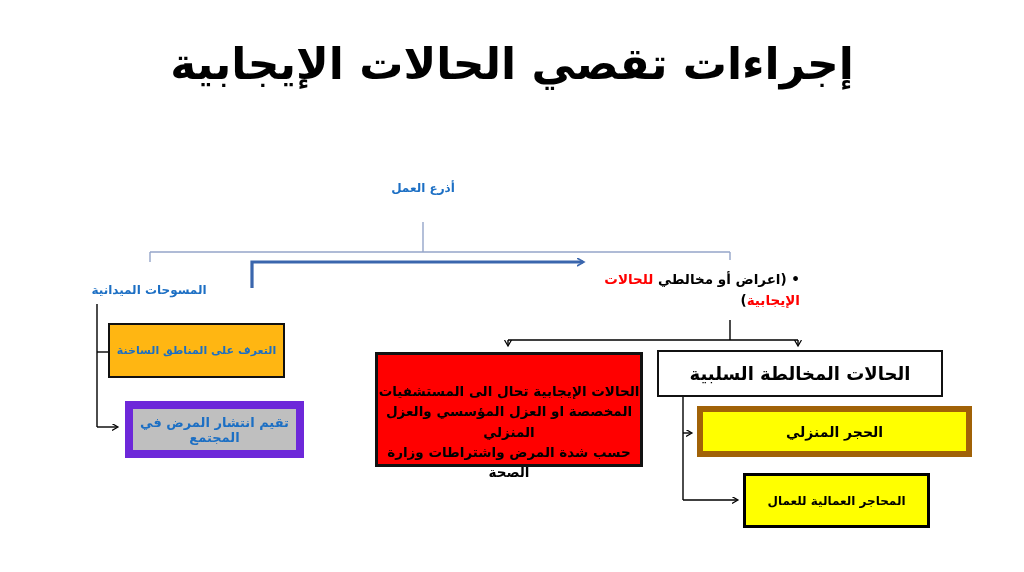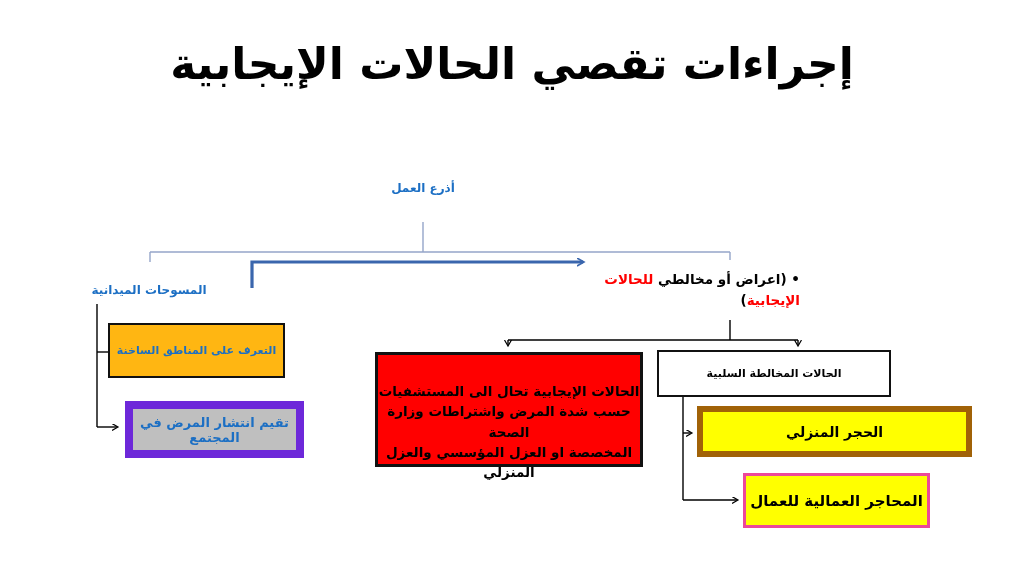--- a/index.html
+++ b/index.html
@@ -52,30 +52,30 @@
   .box-gray{
     left:125px;top:401px;width:179px;height:57px;background:var(--box-gray);
     border:8px solid #6d28d9;color:var(--accent-blue);font-size:13px;
   }
   .box-red{
     left:375px;top:352px;width:268px;height:115px;background:var(--box-red);
     border:3px solid #111;color:var(--ink);font-size:13.5px;
     flex-direction:column;justify-content:flex-start;padding-top:26px;line-height:1.5;
   }
   .box-white{
-    left:657px;top:350px;width:234px;height:47px;background:#ffffff;
-    border:2.5px solid #111;color:var(--ink);font-size:11px;
+    left:657px;top:350px;width:286px;height:47px;background:#ffffff;
+    border:2.5px solid #111;color:var(--ink);font-size:18px;
   }
   .box-yellow1{
     left:697px;top:406px;width:275px;height:51px;background:var(--box-yellow);
     border:6px solid #a16207;color:var(--ink);font-size:14px;
   }
   .box-yellow2{
     left:743px;top:473px;width:187px;height:55px;background:var(--box-yellow);
-    border:3px solid #ec4899;color:var(--ink);font-size:15px;
+    border:3px solid #000000;color:var(--ink);font-size:12px;
   }
 </style>
 </head>
 <body>
 
 <div class="stage">
 
   <div class="slide-title">إجراءات تقصي الحالات الإيجابية</div>
 
   <div class="work-arms">أذرع العمل</div>
@@ -112,22 +112,22 @@
   <div class="suspected">
     <div class="note"><span>• (اعراض أو مخالطي </span><span class="red">للحالات الإيجابية</span><span>)</span></div>
   </div>
 
   <div class="dbox box-orange">التعرف على المناطق الساخنة</div>
 
   <div class="dbox box-gray">تقيم انتشار المرض في المجتمع</div>
 
   <div class="dbox box-red">
     <div>الحالات الإيجابية تحال الى المستشفيات</div>
+    <div>المخصصة  او العزل المؤسسي والعزل المنزلي</div>
     <div>حسب شدة المرض واشتراطات وزارة الصحة</div>
-    <div>المخصصة  او العزل المؤسسي والعزل المنزلي</div>
   </div>
 
   <div class="dbox box-white">الحالات المخالطة السلبية</div>
 
   <div class="dbox box-yellow1">الحجر المنزلي</div>
 
   <div class="dbox box-yellow2">المحاجر العمالية للعمال</div>
 
 </div>
 

